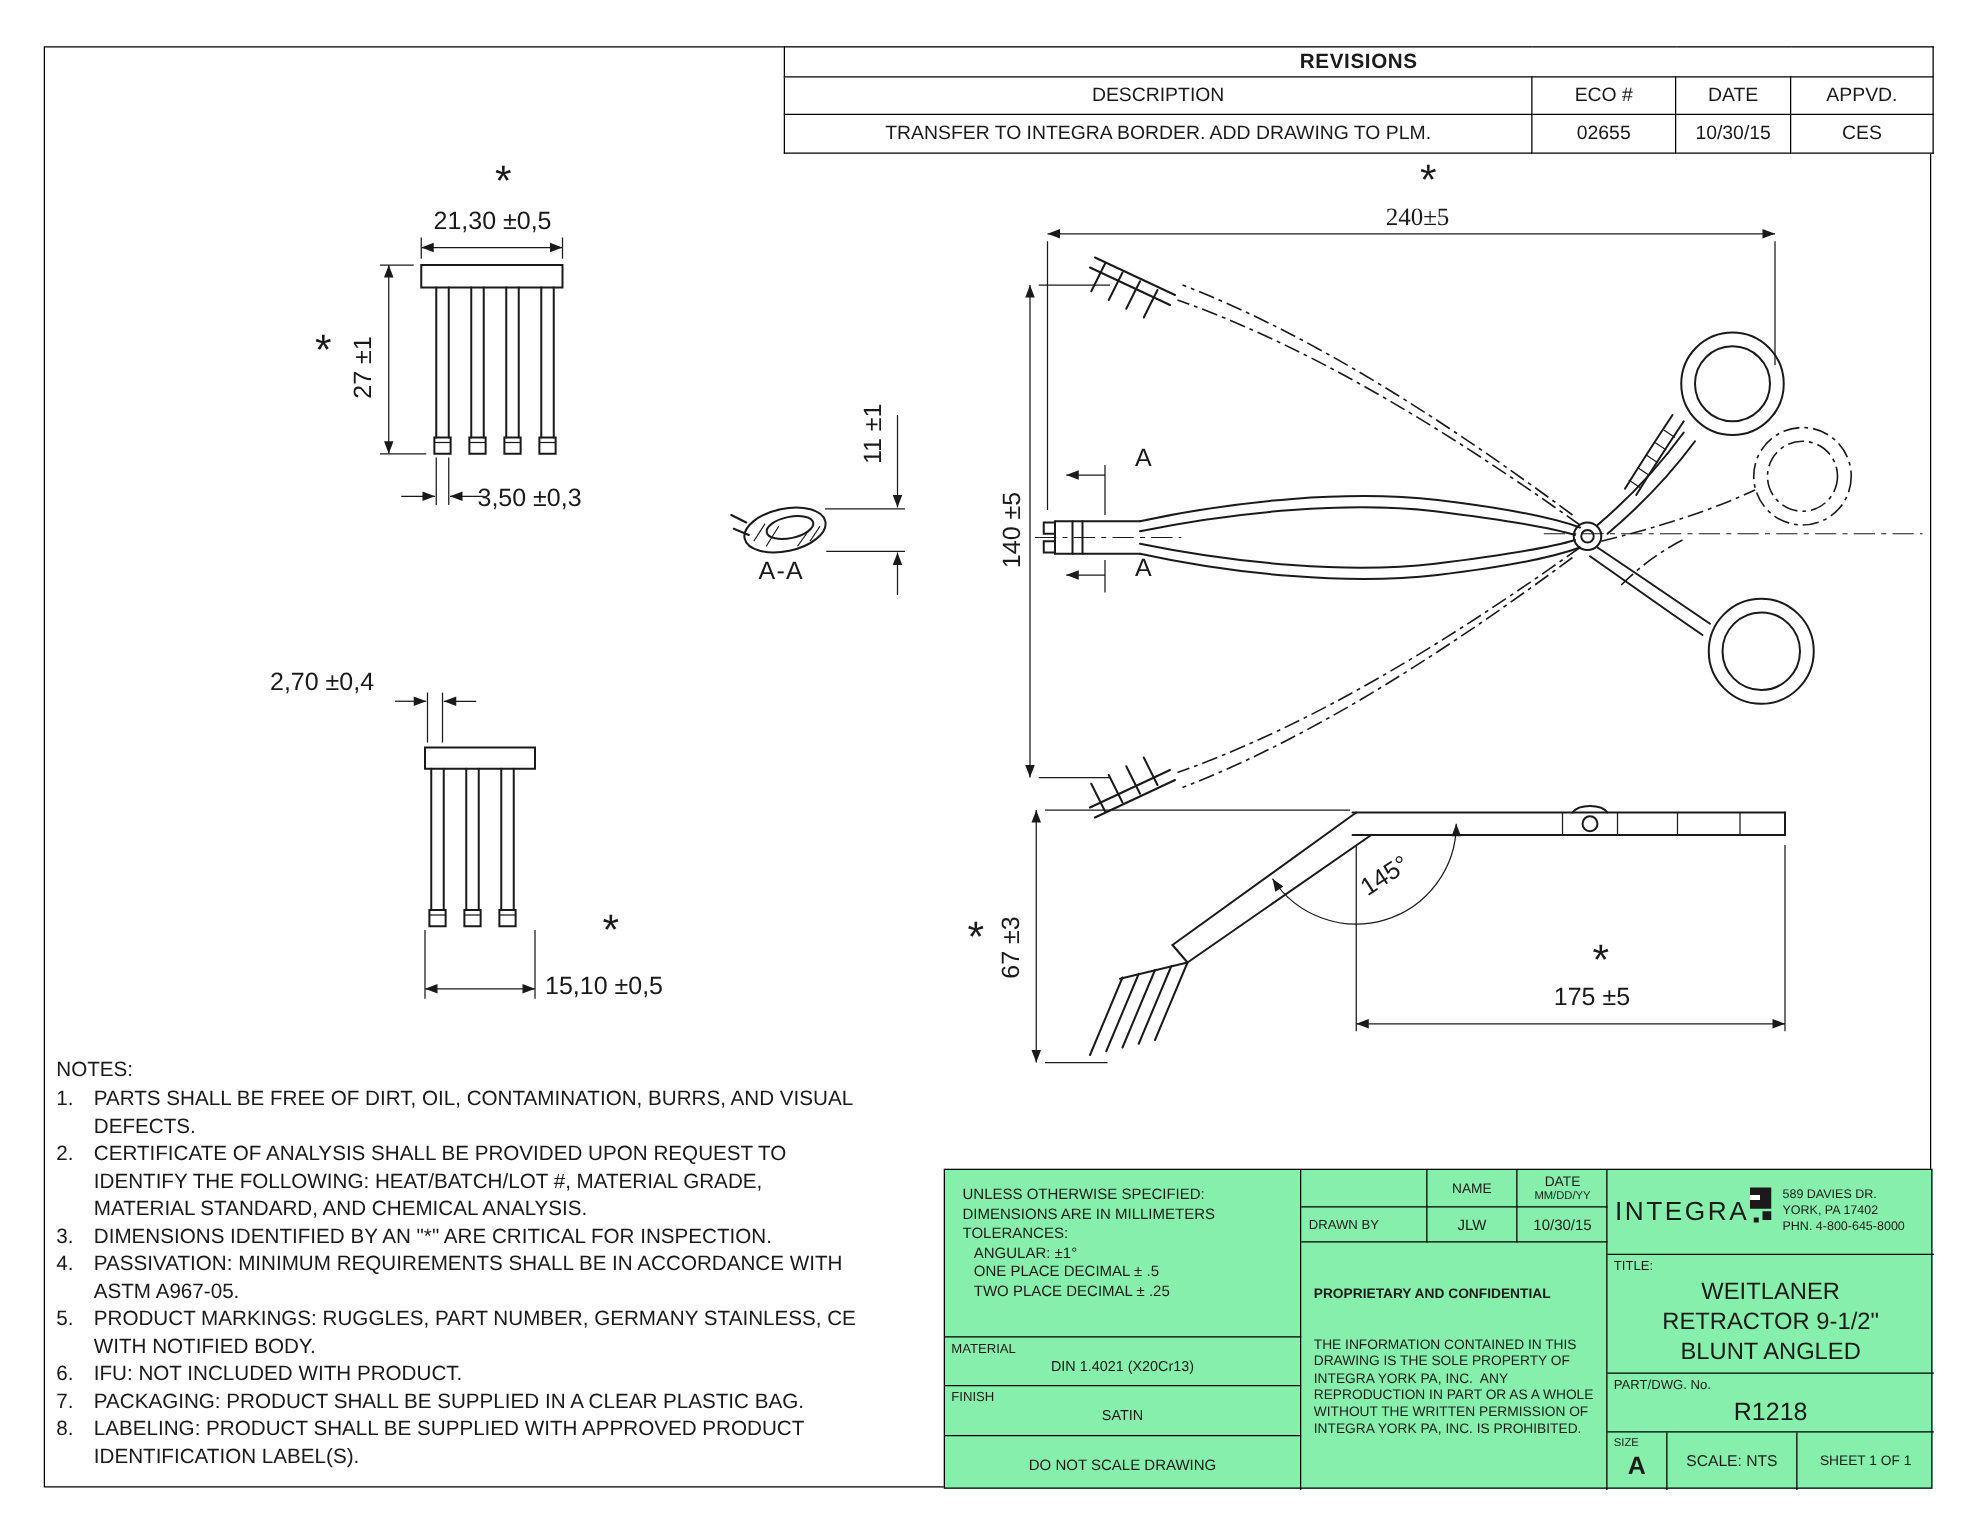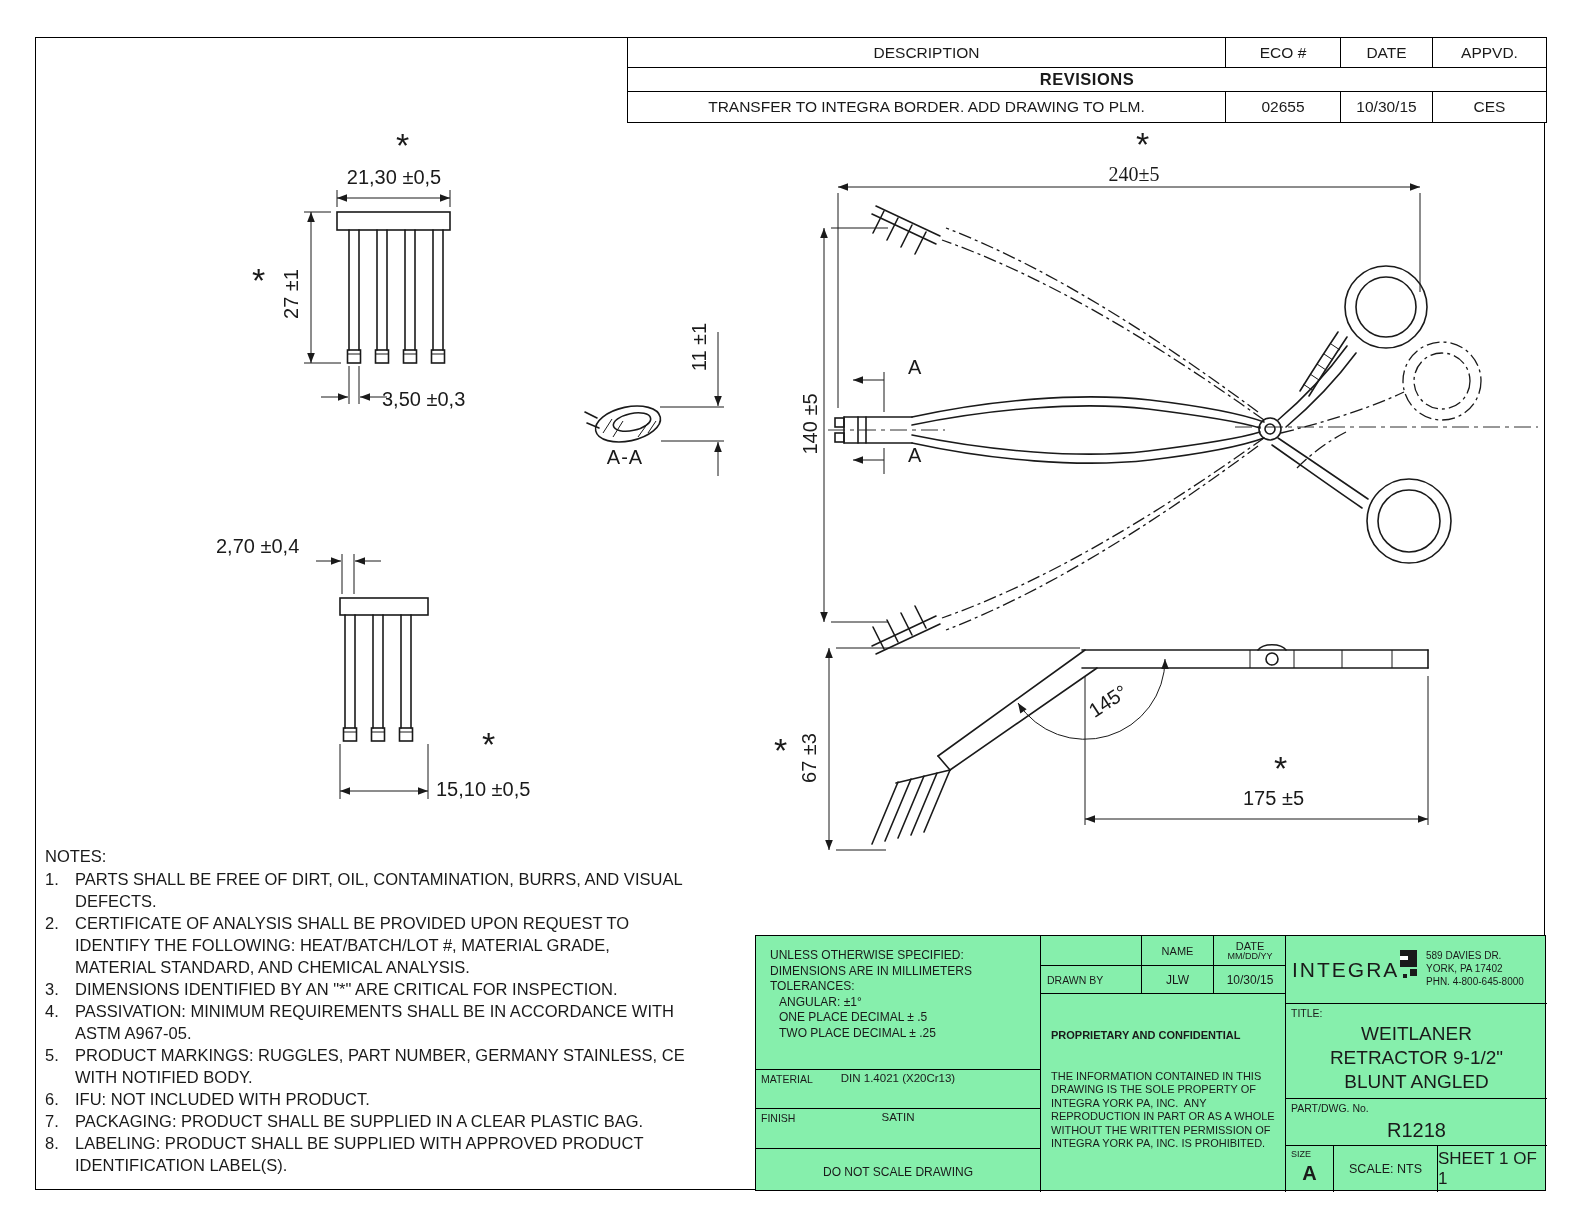--- a/index.html
+++ b/index.html
@@ -33,21 +33,21 @@
   .nt { flex:1; }
 
   
   .tblock { position:absolute; left:755px; top:935px; width:791px; height:256px; border:1.5px solid #000; background:#86efac; }
   .tblock > div { position:absolute; }
   .tb-lab { position:absolute; left:5px; top:3px; font-size:10.5px; white-space:nowrap; }
   .tb-tol { left:0; top:0; width:285px; height:133px; border-right:1px solid #000; padding:12px 0 0 14px; font-size:12px; line-height:15.5px; }
   .tb-tol .ind { padding-left:9px; }
   .tb-mat { left:0; top:133px; width:285px; height:39px; border-top:1px solid #000; border-right:1px solid #000; }
   .tb-fin { left:0; top:172px; width:285px; height:40px; border-top:1px solid #000; border-right:1px solid #000; }
-  .tb-val { text-align:center; margin-top:2px; font-size:11.5px; }
+  .tb-val { text-align:center; margin-top:18px; font-size:11.5px; }
   .tb-dns { left:0; top:212px; width:285px; height:44px; border-top:1px solid #000; border-right:1px solid #000;
             text-align:center; padding-top:16px; font-size:12px; }
   .tb-sign { left:285px; top:0; width:245px; height:58px; border-right:1px solid #000; display:grid;
              grid-template-columns:100px 72px 73px; grid-template-rows:30px 28px; }
   .tb-sign > div { border-left:1px solid #000; border-bottom:1px solid #000; display:flex; flex-direction:column;
                    align-items:center; justify-content:center; text-align:center; font-size:11px; }
   .tb-sign > div.nol { border-left:none; }
   .tb-sign > div.lft { align-items:flex-start; padding-left:6px; font-size:10.5px; }
   .tb-sign .sub { font-size:9px; line-height:9px; }
   .tb-sign .val { font-size:12px; }
@@ -61,21 +61,21 @@
   .tb-title { left:530px; top:68px; width:261px; height:95px; border-bottom:1px solid #000; }
   .tb-title .tl { text-align:center; font-size:19px; line-height:24px; }
   .tb-title .tl:first-of-type { margin-top:18px; }
   .tb-part { left:530px; top:163px; width:261px; height:47px; border-bottom:1px solid #000; }
   .tb-part .pv { text-align:center; margin-top:20px; font-size:20px; }
   .tb-size { left:530px; top:210px; width:47px; height:46px; }
   .tb-size .sv { text-align:center; margin-top:16px; font-size:20px; font-weight:bold; }
   .tb-scale { left:577px; top:210px; width:104px; height:46px; border-left:1px solid #000;
               display:flex; align-items:center; justify-content:center; font-size:12.5px; }
   .tb-sheet { left:681px; top:210px; width:110px; height:46px; border-left:1px solid #000;
-              display:flex; align-items:center; justify-content:center; font-size:17px; }
+              display:flex; align-items:center; justify-content:center; font-size:11px; }
 </style>
 </head>
 <body>
 
 <div class="page">
 
   <div class="frame"></div>
 
   <svg class="art" width="1584" height="1224" viewBox="0 0 1584 1224">
     <defs>
@@ -257,28 +257,28 @@
 
   <table class="rev">
     <colgroup>
         <col style="width:598px">
         <col style="width:115px">
         <col style="width:92px">
         <col style="width:114px">
       </colgroup>
     <tbody>
       <tr>
+          <td colspan="4" class="rt">REVISIONS</td>
+        </tr>
+      <tr>
         <td class="rh">DESCRIPTION</td>
         <td class="rh">ECO #</td>
         <td class="rh">DATE</td>
         <td class="rh">APPVD.</td>
       </tr>
-      <tr>
-          <td colspan="4" class="rt">REVISIONS</td>
-        </tr>
       <tr>
         <td>TRANSFER TO INTEGRA BORDER. ADD DRAWING TO PLM.</td>
         <td>02655</td>
         <td>10/30/15</td>
         <td>CES</td>
       </tr>
     </tbody>
   </table>
 
   <div class="notes">

